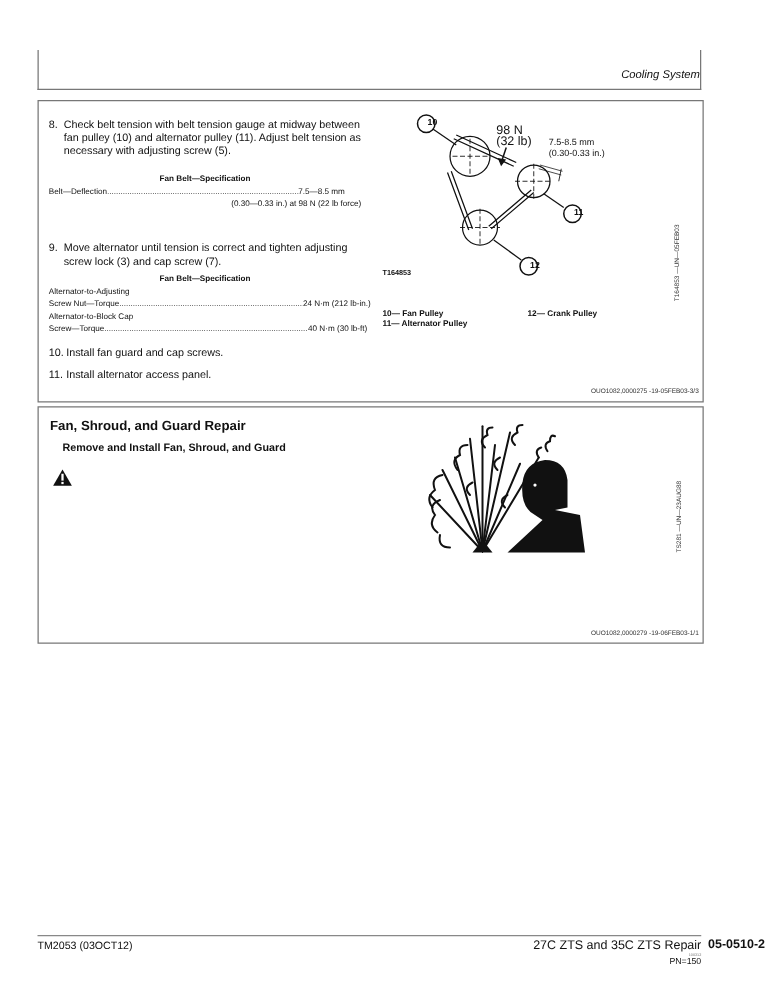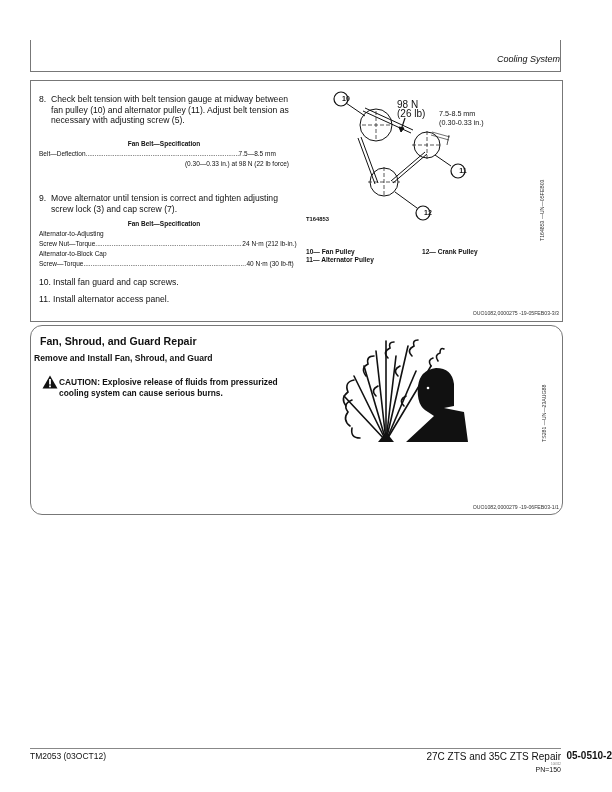--- a/index.html
+++ b/index.html
@@ -9,21 +9,21 @@
 
   
   .header-box { left: 30px; top: 40px; width: 529px; height: 31px;
     border-left: 1px solid #777; border-right: 1px solid #777; border-bottom: 1px solid #777; }
   .header-title { position: absolute; left: 0; right: 0; top: 14px; text-align: right;
     font-style: italic; font-size: 9px; }
 
   
   .section-box { border: 1px solid #777; }
   .sec1 { left: 30px; top: 80px; width: 531px; height: 240px; }
-  .sec2 { left: 30px; top: 325px; width: 531px; height: 188px; border-radius: 12px; }
+  .sec2 { left: 30px; top: 325px; width: 531px; height: 188px; }
 
   .step { position: absolute; font-size: 8.6px; line-height: 10.5px; }
   .step .num { position: absolute; left: 0; top: 0; }
   .step .txt { margin-left: 12px; }
   .spec-title { position: absolute; font-weight: bold; font-size: 6.5px; text-align: center; }
   .spec-line { position: absolute; font-size: 6.5px; line-height: 8px; white-space: nowrap; }
   .dots { display: inline-block; overflow: hidden; vertical-align: bottom; white-space: nowrap; }
 
   .doc-id { position: absolute; font-size: 5.2px; color: #333; white-space: nowrap; }
   .fig-id { position: absolute; font-size: 5.8px; font-weight: bold; }
@@ -127,47 +127,46 @@
     <g>
       <circle cx="122" cy="124" r="7" fill="#fff" stroke="#111" stroke-width="1.2"></circle>
     </g>
   </svg>
   <div class="abs" style="left:305px; top:14px; width:20px; text-align:center; font-size:7px; font-weight:bold;">10</div>
   <div class="abs" style="left:422px; top:86px; width:20px; text-align:center; font-size:7px; font-weight:bold;">11</div>
   <div class="abs" style="left:387px; top:128px; width:20px; text-align:center; font-size:7px; font-weight:bold;">12</div>
 
   <div class="abs" style="left:366px; top:19px; font-size:10px; line-height:9px;">
     <div>98 N</div>
-    <div>(26 lb)</div>
+    <div>(32 lb)</div>
   </div>
   <div class="abs" style="left:408px; top:28px; font-size:7.2px; line-height:9px;">
     <div>7.5-8.5 mm</div>
     <div>(0.30-0.33 in.)</div>
   </div>
 
   <div class="fig-id" style="left:275px; top:135px;">T164853</div>
   <div class="rot-id" style="left:508px; top:160px;">T164853 —UN—05FEB03</div>
 
   <div class="legend" style="left:275px; top:167px;">10— Fan Pulley</div>
   <div class="legend" style="left:275px; top:175px;">11— Alternator Pulley</div>
   <div class="legend" style="left:391px; top:167px;">12— Crank Pulley</div>
 
   <div class="doc-id" style="right:3px; top:229px;">OUO1082,0000275 -19-05FEB03-3/3</div>
 </div>
 
 <div class="abs section-box sec2">
   <div class="sec-heading" style="left:9px; top:9px;">Fan, Shroud, and Guard Repair</div>
-  <div class="sec-sub" style="left:3px; top:27px;">Remove and Install Fan, Shroud, and Guard</div>
+  <div class="sec-sub" style="left:19px; top:27px;">Remove and Install Fan, Shroud, and Guard</div>
 
   <svg class="abs" style="left:11px; top:49px;" width="16" height="14" viewBox="0 0 16 14">
     <path d="M8,0.5 L15.5,13.5 L0.5,13.5 Z" fill="#111"></path>
     <rect x="7.1" y="4" width="1.8" height="5.5" fill="#fff"></rect>
     <rect x="7.1" y="10.5" width="1.8" height="1.8" fill="#fff"></rect>
   </svg>
-  <div class="caution" style="left:28px; top:51px; width:225px;">CAUTION: Explosive release of fluids from pressurized cooling system can cause serious burns.</div>
 
 
   <svg class="abs" style="left:305px; top:10px;" width="140" height="120" viewBox="0 0 140 120">
     <g stroke="#111" fill="none" stroke-width="1.6" stroke-linecap="round">
       <line x1="50" y1="105" x2="18" y2="40"></line>
       <line x1="50" y1="105" x2="28" y2="30"></line>
       <line x1="50" y1="105" x2="40" y2="15"></line>
       <line x1="50" y1="105" x2="50" y2="5"></line>
       <line x1="50" y1="105" x2="60" y2="20"></line>
       <line x1="50" y1="105" x2="72" y2="10"></line>

